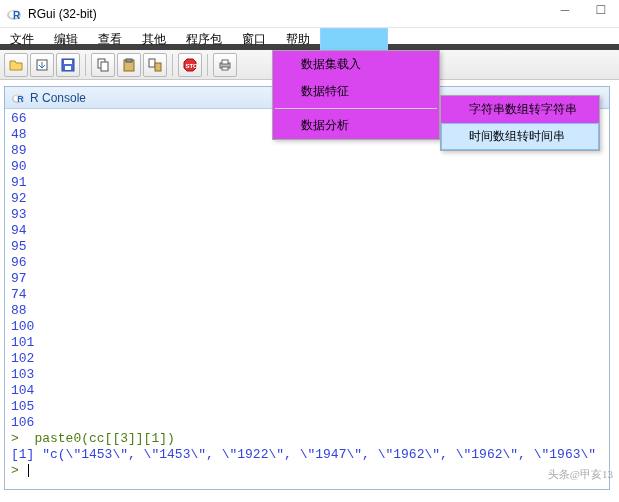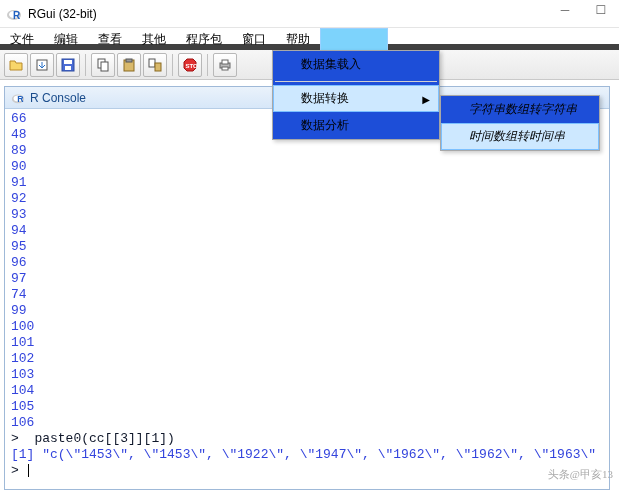--- a/index.html
+++ b/index.html
@@ -11,30 +11,30 @@
   .menubar .mitem.open { background: #7dd3fc; border: 1px solid #99d1ff; padding: 20px 9px; }
   .toolbar { height: 30px; background: linear-gradient(#f7f7f7,#e9e9e9); border-bottom: 1px solid #c9c9c9; display: flex; align-items: center; padding: 0 4px; gap: 2px;}
   .tbtn { width: 24px; height: 24px; border: 1px solid #b8b8b8; background: linear-gradient(#fff,#eaeaea); border-radius: 2px; display:flex; align-items:center; justify-content:center;}
   .tbtn svg { width: 16px; height: 16px; }
   .tsep { width:1px; height:22px; background:#c0c0c0; margin:0 3px; }
   .workspace { position: absolute; top: 80px; left:0; right:0; bottom:0; background: #fff; }
   .console-win { position:absolute; left:4px; top:6px; width:606px; border:1px solid #9fb9d8; }
   .console-title { background: linear-gradient(#eaf2fb,#d7e7f8); height:22px; display:flex; align-items:center; padding:0 6px; color:#1a4c8b; border-bottom:1px solid #b6cde6;}
   .console-title .r-icon { width:14px; height:14px; margin-right:5px;}
   .console-body { background:#fff; font-family: "Courier New", monospace; font-size: 13px; line-height: 16px; padding: 2px 6px; color:#4169e1; height: 380px; overflow:hidden; white-space: pre; }
-  .console-body .pline { color:#0f172a; }
+  .console-body .pline { color:#4d7c0f; }
   .console-body .blueout { color:#3344dd; }
   .cursor { display:inline-block; width:1px; height:13px; background:#000; vertical-align:middle; margin-left:1px;}
-  .dropdown { position:absolute; background:#1d4ed8; border:1px solid #a8a8a8; box-shadow:2px 2px 4px rgba(0,0,0,.2); font-size:12px; }
+  .dropdown { position:absolute; background:#d946ef; border:1px solid #a8a8a8; box-shadow:2px 2px 4px rgba(0,0,0,.2); font-size:12px; }
   .dropdown .ditem { padding:5px 28px 5px 28px; min-width:120px; position:relative; white-space:nowrap;}
   .dropdown .ditem.hl { background:#cde8ff; border:1px solid #7cc0ff; padding:4px 27px 4px 27px;}
   .dropdown .ditem .arrow { position:absolute; right:8px; top:50%; transform:translateY(-50%); font-size:10px;}
   .dropdown .sep { height:1px; background:#d0d0d0; margin:3px 2px; }
   .dd1 { top:50px; left:272px; width:168px; }
-  .dd2 { top:95px; left:440px; width:160px;font-style:italic; }
+  .dd2 { top:95px; left:440px; width:160px; }
   .watermark { position:absolute; right:6px; bottom:20px; font-size:11px; color:#aaa; font-family:"Microsoft YaHei";}
   .win-controls { position:absolute; top:0; right:0; display:flex;}
   .win-controls div { width:36px; height:20px; display:flex; align-items:center; justify-content:center; font-size:12px; color:#666;}
 </style>
 </head>
 <body>
 
 <div class="titlebar">
   <svg class="r-icon" viewBox="0 0 16 16">
       <ellipse cx="8" cy="9" rx="7" ry="5" fill="#ccc"></ellipse>
@@ -129,38 +129,38 @@
 <span class="blueout">89</span>
 <span class="blueout">90</span>
 <span class="blueout">91</span>
 <span class="blueout">92</span>
 <span class="blueout">93</span>
 <span class="blueout">94</span>
 <span class="blueout">95</span>
 <span class="blueout">96</span>
 <span class="blueout">97</span>
 <span class="blueout">74</span>
-<span class="blueout">99</span>
+<span class="blueout">88</span>
 <span class="blueout">100</span>
 <span class="blueout">101</span>
 <span class="blueout">102</span>
 <span class="blueout">103</span>
 <span class="blueout">104</span>
 <span class="blueout">105</span>
 <span class="blueout">106</span>
 <span class="pline">&gt;  paste0(cc[[3]][1])</span>
 <span class="blueout">[1] "c(\"1453\", \"1453\", \"1922\", \"1947\", \"1962\", \"1962\", \"1963\"</span>
 <span class="pline">&gt; </span><span class="cursor"></span></div>
   </div>
 </div>
 
 <div class="dropdown dd1" id="dd1">
     <div class="ditem">数据集载入</div>
+    <div class="ditem">数据特征</div>
     <div class="sep"></div>
-    <div class="ditem hl">数据转换<span class="arrow">▶</span></div>
     <div class="ditem">数据分析</div>
   </div>
 <div class="dropdown dd2" id="dd2">
     <div class="ditem">字符串数组转字符串</div>
     <div class="ditem hl">时间数组转时间串</div>
   </div>
 
 <div class="watermark">头条@甲亥13</div>
 
 </body></html>

